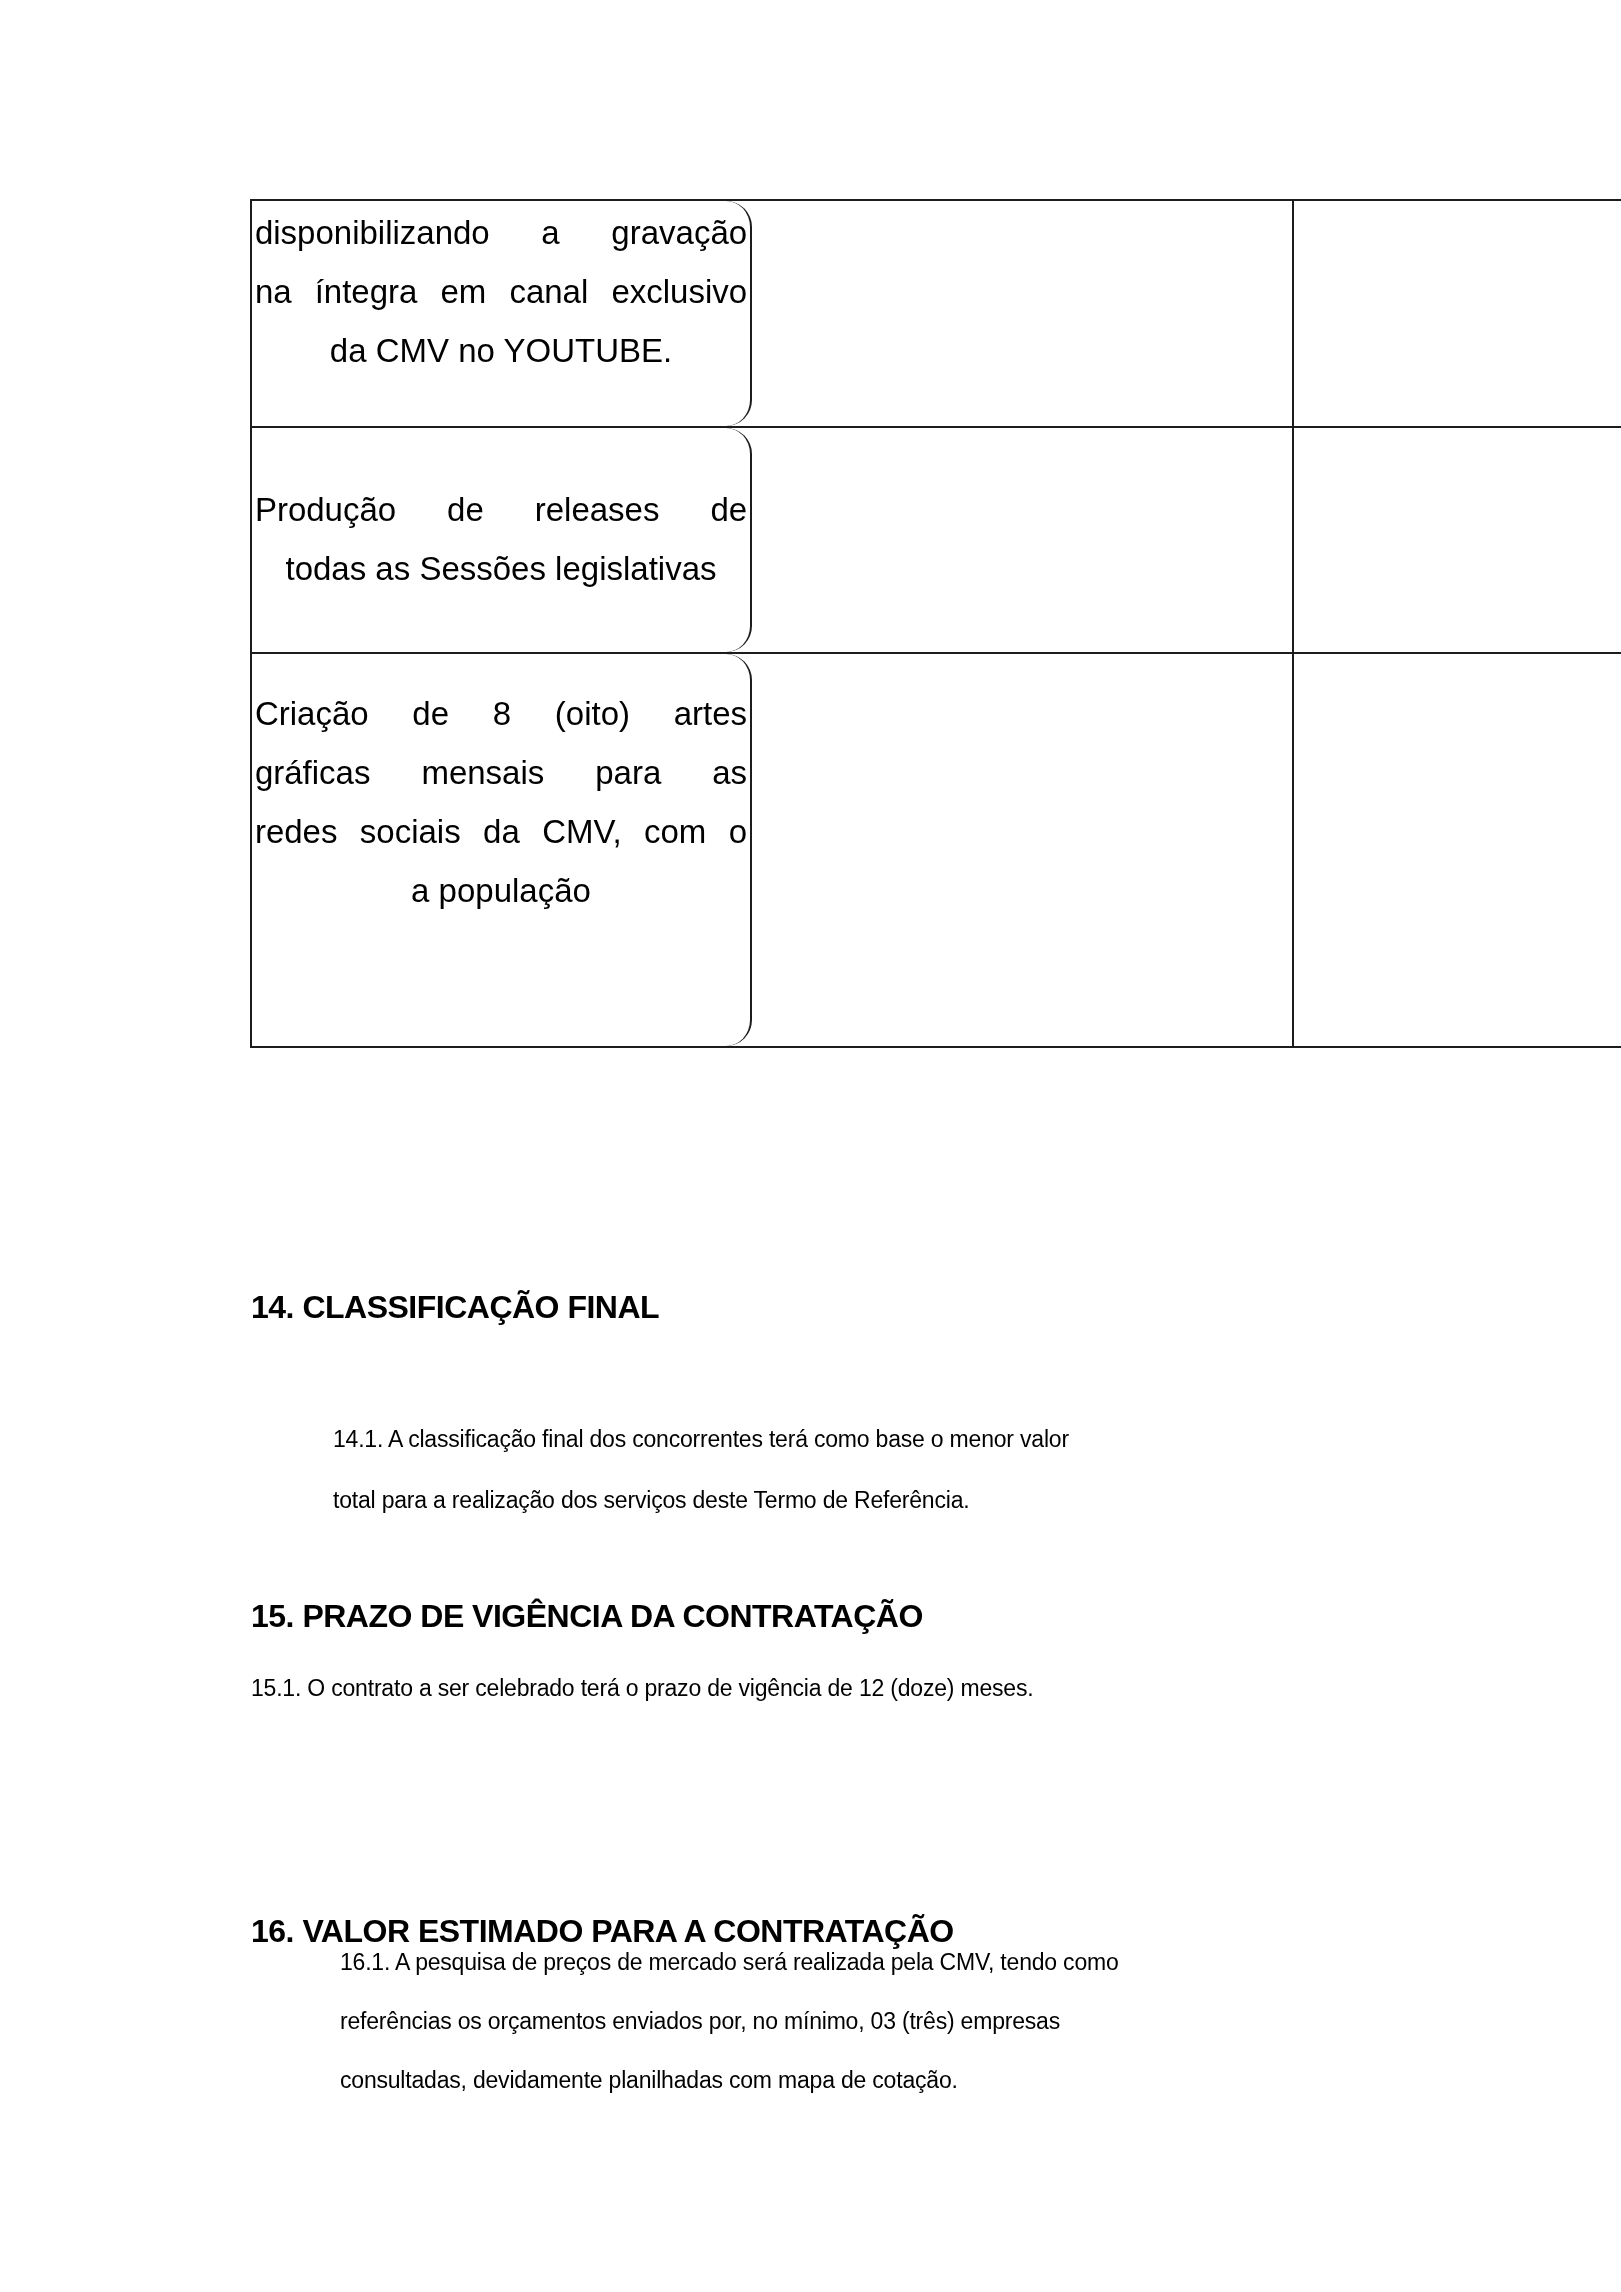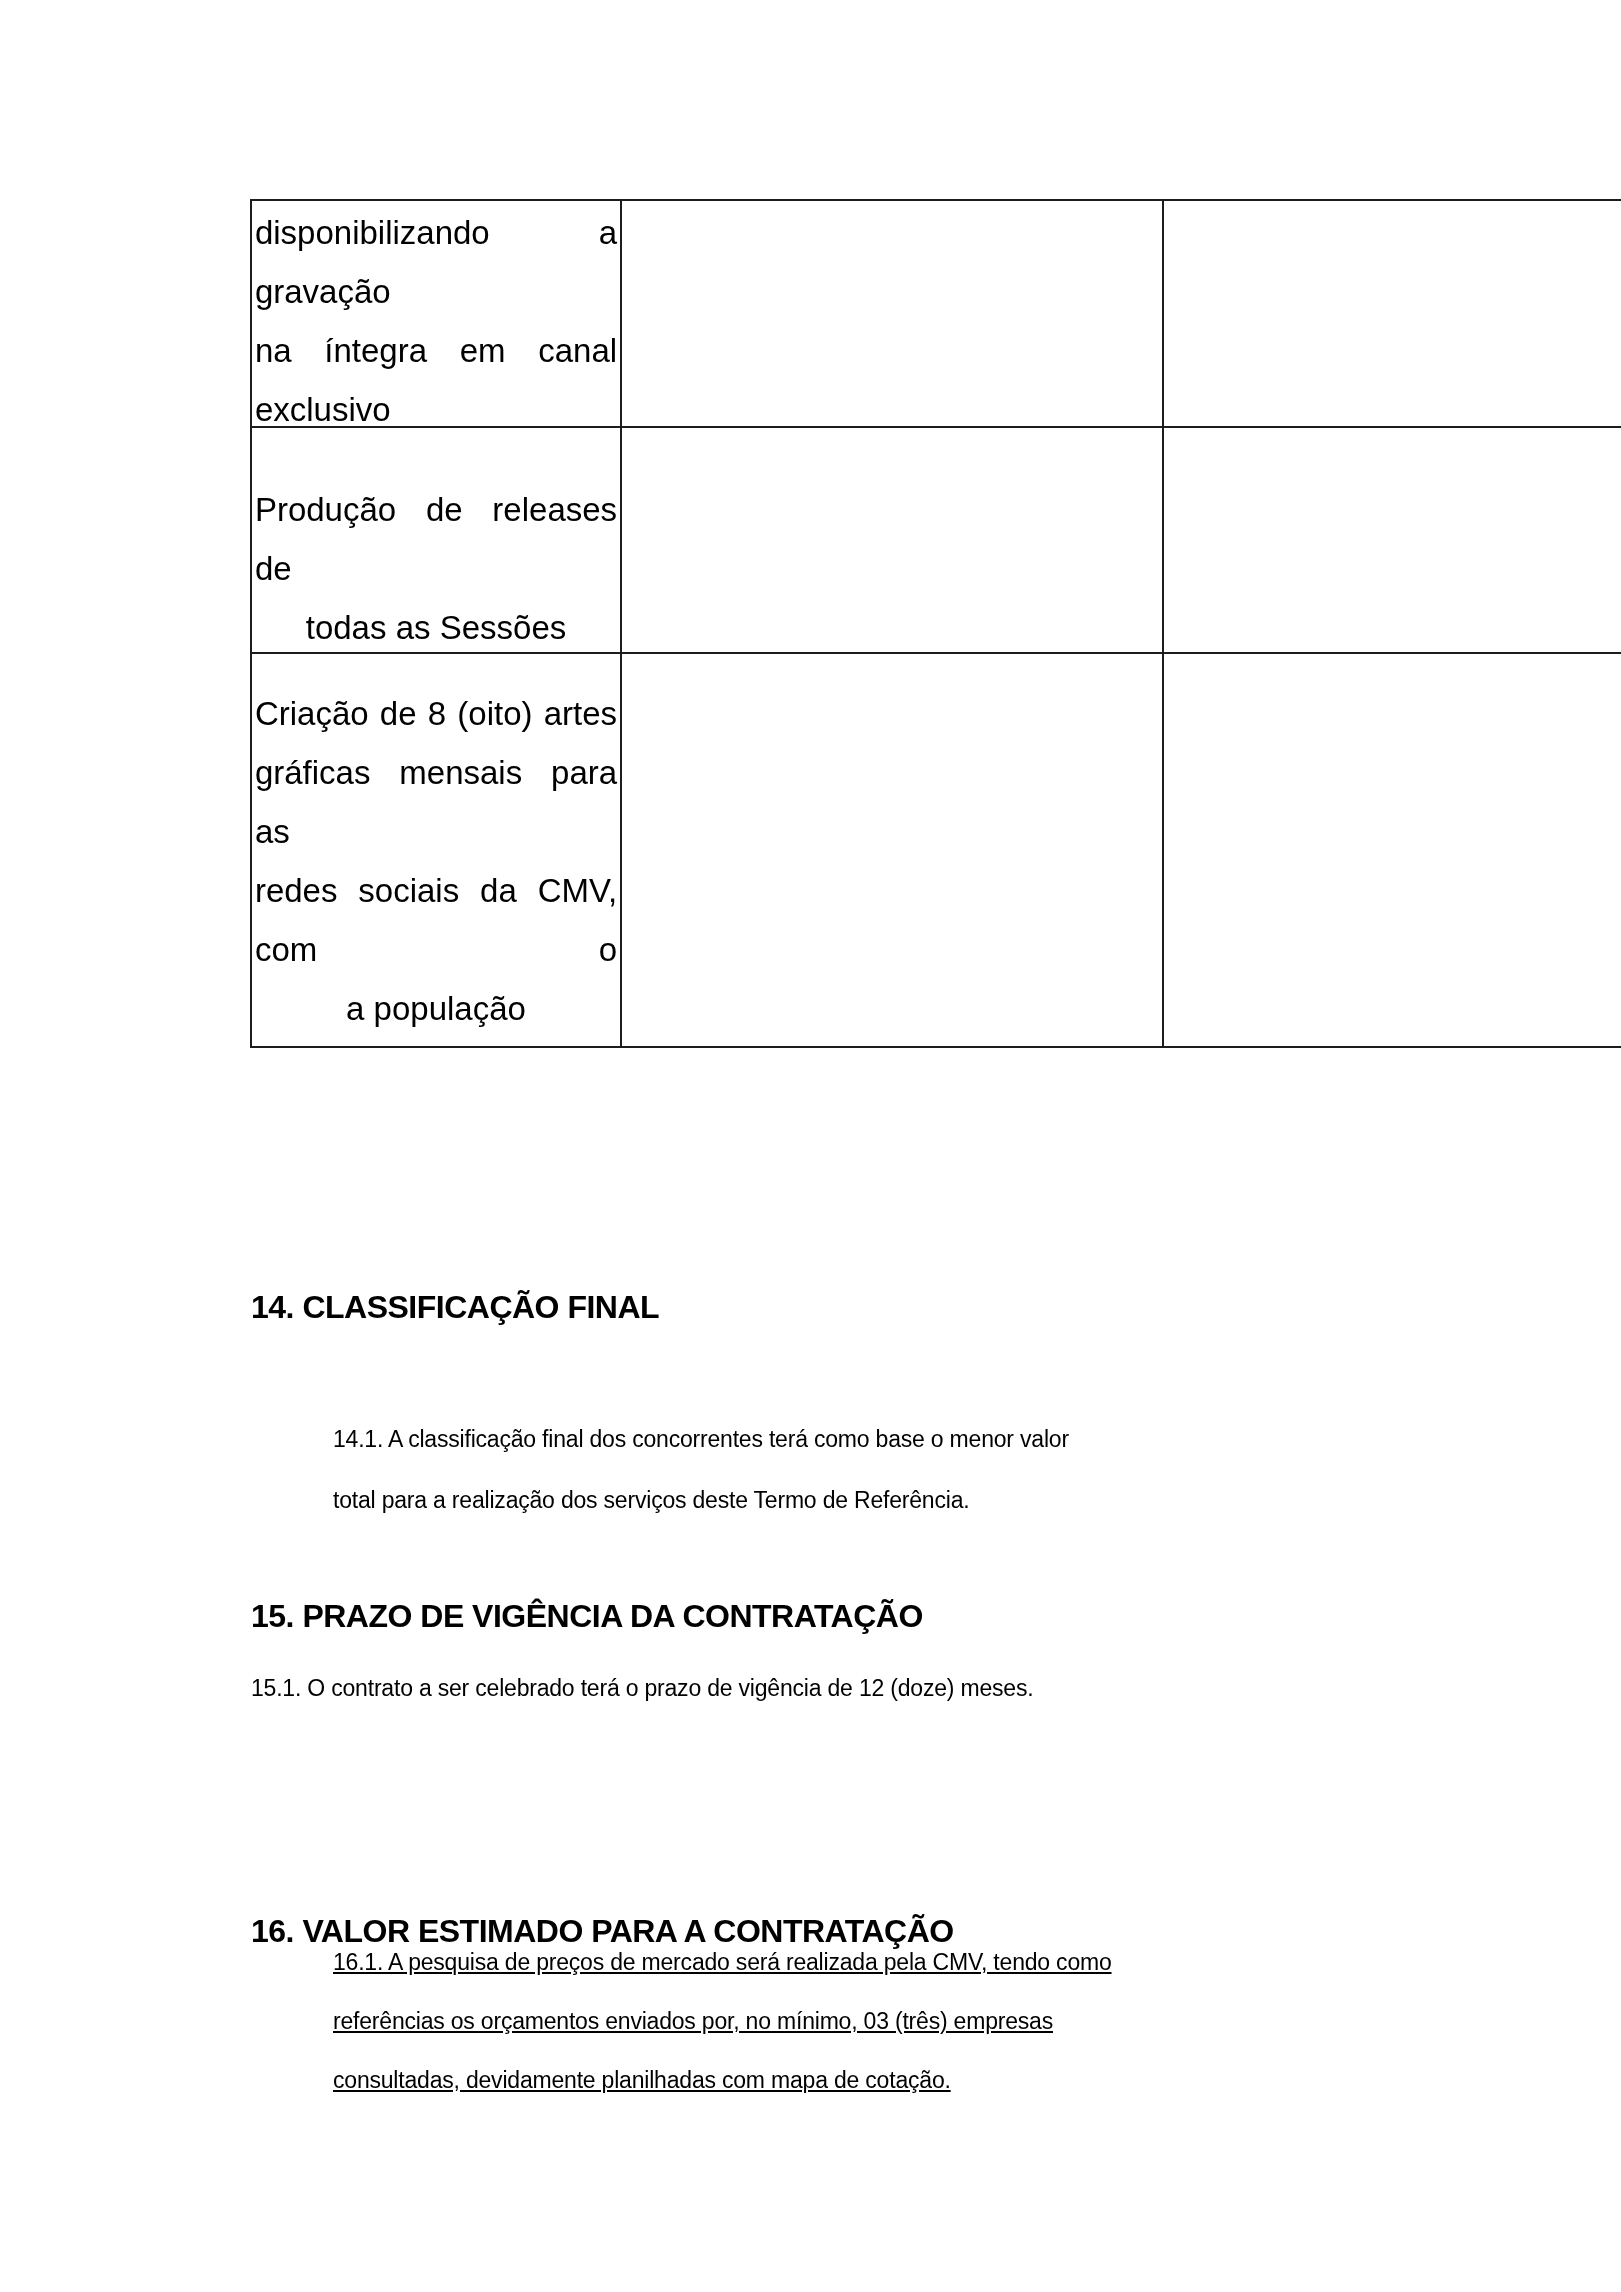--- a/index.html
+++ b/index.html
@@ -21,21 +21,21 @@
     width: 1392px;            
     border-top: 2px solid #1c1c1c;
     border-left: 2px solid #1c1c1c;
   }
   .t-row { display: flex; border-bottom: 2px solid #1c1c1c; }
   .t-row.r1 .t-cell { height: 225px; }
   .t-row.r2 .t-cell { height: 224px; }
   .t-row.r3 .t-cell { height: 392px; }
   .t-row.last { border-bottom: 2.9px solid #1c1c1c; }
   .t-cell { border-right: 2px solid #1c1c1c; overflow: hidden; }
-  .t-cell.c1 { width: 370px; padding: 2px 2.9px 0 2.9px; }
+  .t-cell.c1 { width: 500px; padding: 2px 2.9px 0 2.9px; border-radius: 26px; }
   .t-cell.c2 { width: 542px; }
   .t-cell.c3 { flex: 1; border-right: none; }
   .r2 .t-cell.c1 { padding-top: 52px; }
   .r3 .t-cell.c1 { padding-top: 30px; }
 
   .tline {
     font-size: 33px;
     line-height: 59px;
     white-space: normal;
     text-align: center;
@@ -56,21 +56,21 @@
     font-size: 23px;
     letter-spacing: -0.2px;
     white-space: nowrap;
   }
   .para .pline { line-height: 61px; }
   #sec14-h  { top: 1289px; }
   #sec14-p  { top: 1409px; left: 333px; }
   #sec15-h  { top: 1598px; }
   #sec15-p  { top: 1658px; left: 251px; }
   #sec16-h  { top: 1913px; }
-  #sec16-p  { top: 1933px; left: 333px; text-decoration: underline; }
+  #sec16-p  { top: 1933px; left: 340px; }
   #sec16-p .pline { line-height: 59px; }
 </style>
 </head>
 <body>
 
 <div class="doc-table">
 
   <div class="t-row r1">
     <div class="t-cell c1">
       <div class="tline just">disponibilizando a gravação</div>

